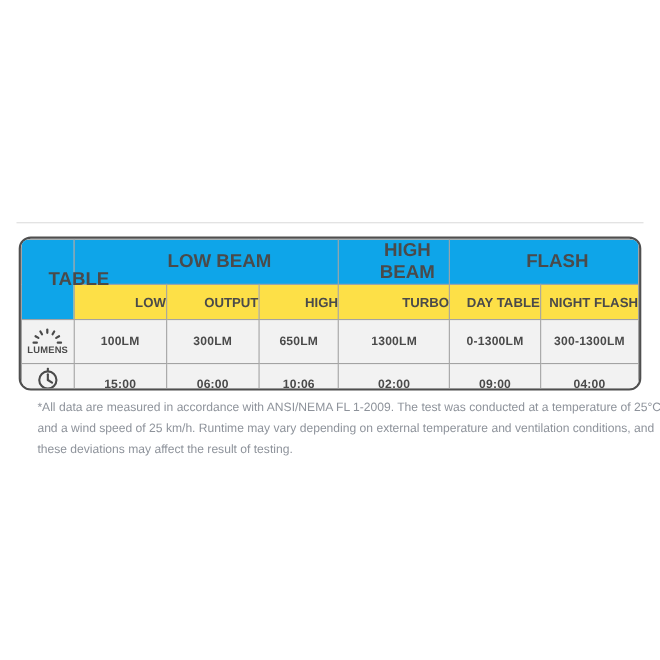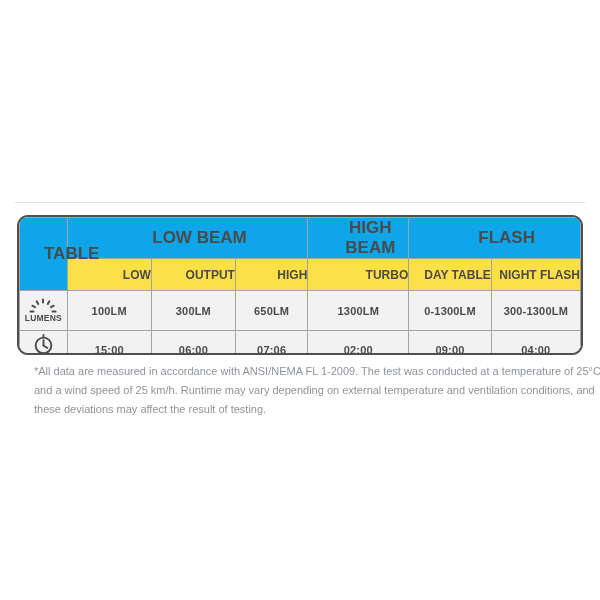--- a/index.html
+++ b/index.html
@@ -127,21 +127,21 @@
                   <line x1="11" y1="12" x2="11" y2="6.5"></line>
                   <line x1="11" y1="12" x2="15" y2="14.6"></line>
                 </g>
               </svg>
             </span>
             <span class="icon-label hmin-label">h:min</span>
           </div>
         </td>
         <td>15:00</td>
         <td>06:00</td>
-        <td>07:06</td>
+        <td>10:06</td>
         <td>02:00</td>
         <td>09:00</td>
         <td>04:00</td>
       </tr>
     </tbody>
       </table>
   </div>
 
   <div class="footnotes">
     <p>*All data are measured in accordance with ANSI/NEMA FL 1-2009. The test was conducted at a temperature of 25°C and a wind speed of 25 km/h. Runtime may vary depending on external temperature and ventilation conditions, and these deviations may affect the result of testing.</p>

